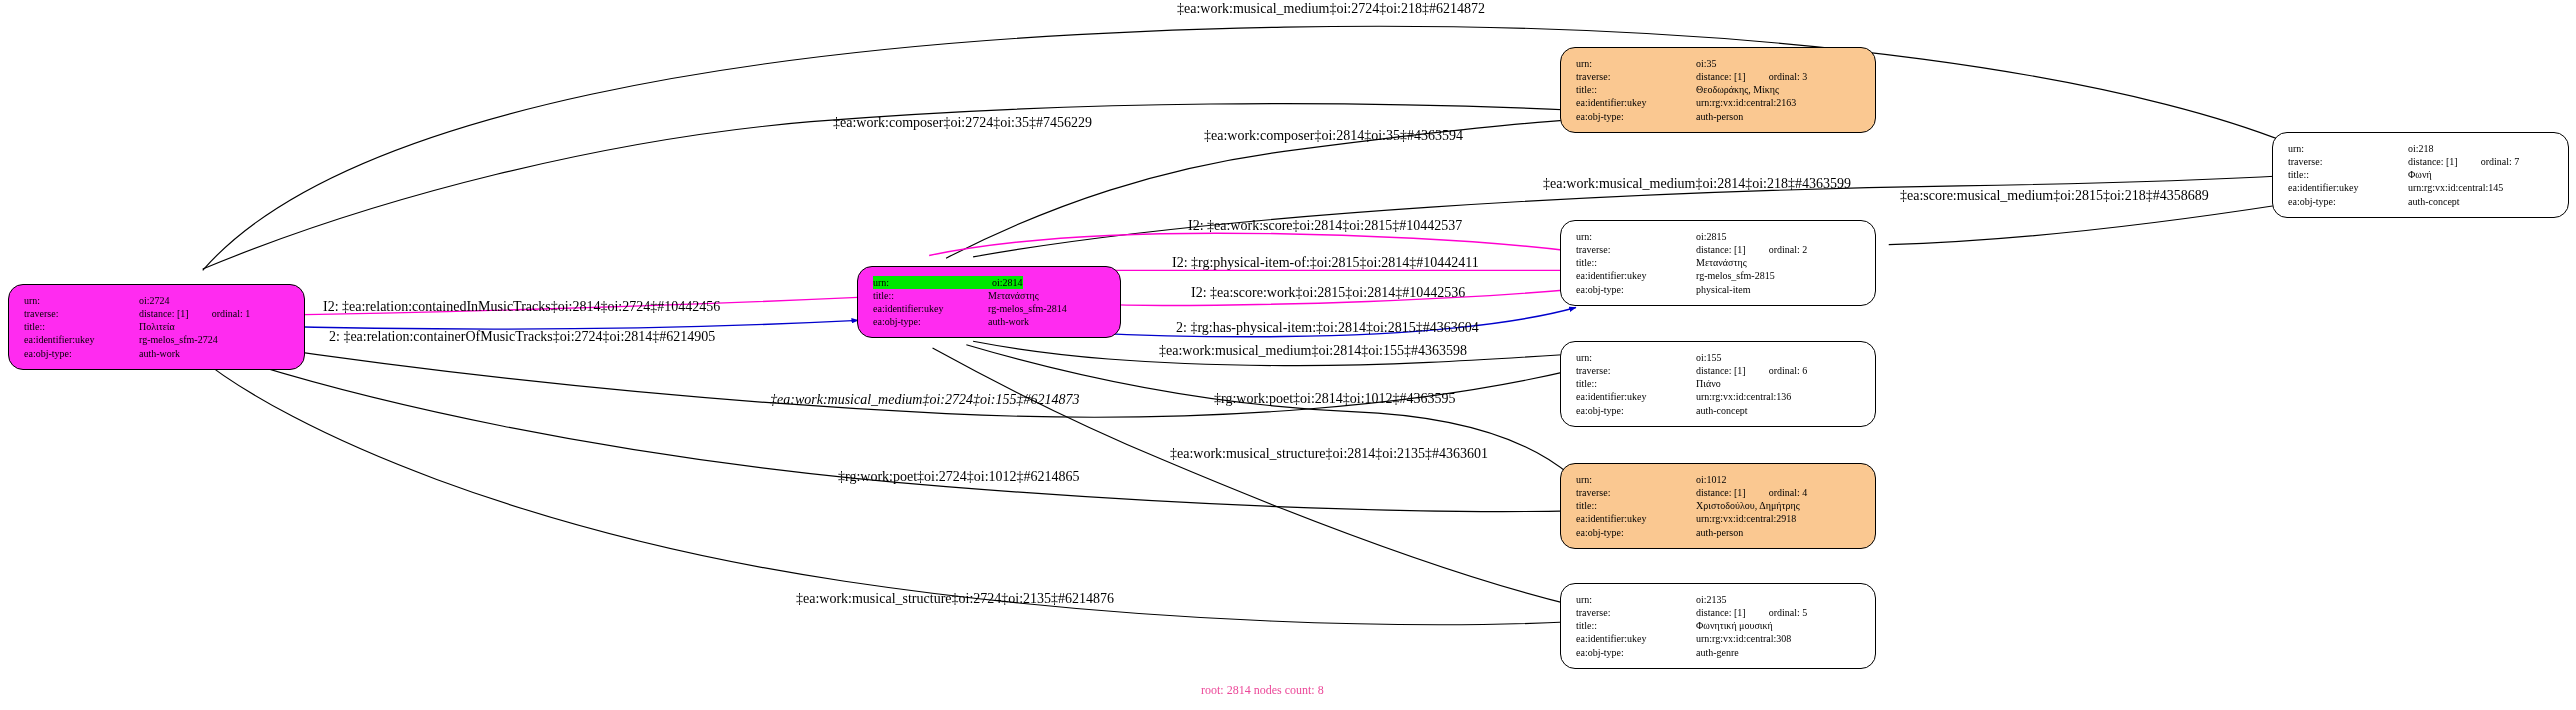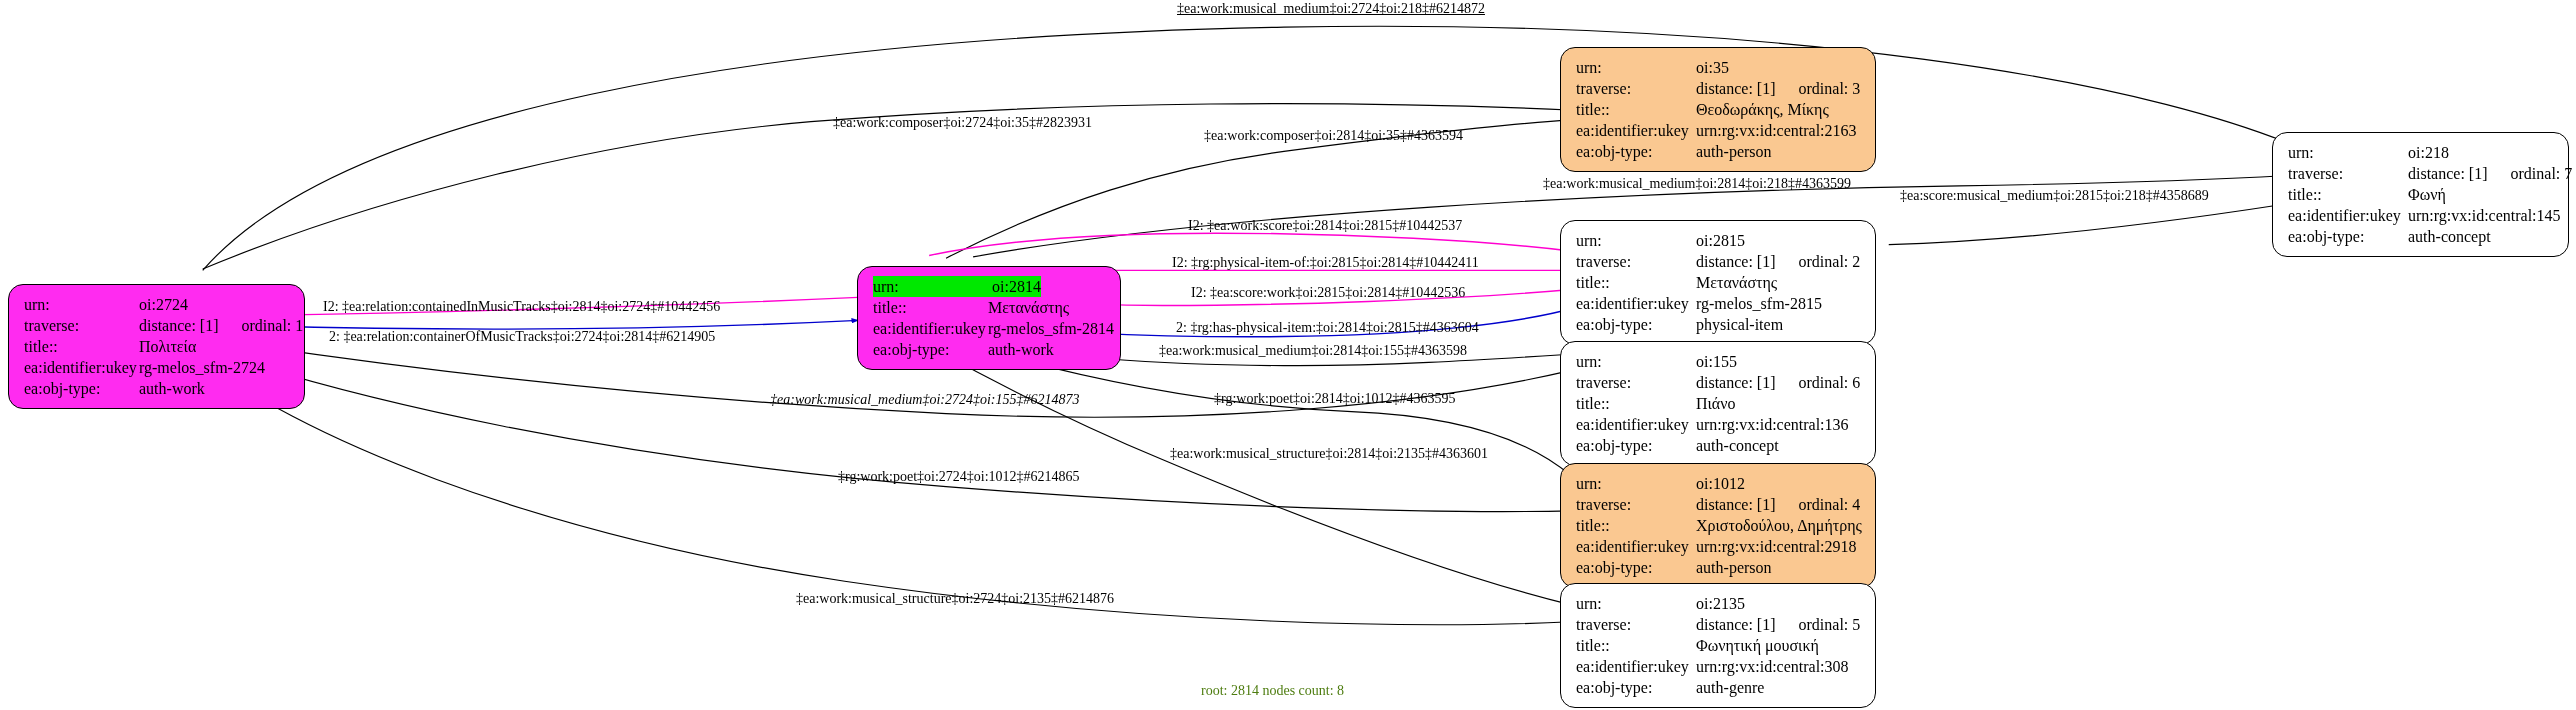--- a/index.html
+++ b/index.html
@@ -33,21 +33,21 @@
     z-index: 5;
   }
   .node.plain   { background: #ffffff; }
   .node.orange  { background: #fac891; }
   .node.magenta { background: #ff2bf0; }
   .node .row {
     display: flex;
     align-items: baseline;
     white-space: nowrap;
     line-height: 1.32;
-    font-size: 16px;
+    font-size: 10px;
     color: #000000;
   }
   .node .k {
     width: 115px;
     flex: 0 0 115px;
   }
   .node .v { flex: 0 0 auto; }
   .node .v2 {
     margin-left: 23px;
     flex: 0 0 auto;
@@ -62,22 +62,22 @@
   .edge-label {
     position: absolute;
     font-size: 14px;
     color: #000000;
     white-space: nowrap;
     z-index: 6;
     background: transparent;
   }
   .caption {
     position: absolute;
-    font-size: 14px;
-    color: #4d7c0f;
+    font-size: 12px;
+    color: #ec4899;
     white-space: nowrap;
     z-index: 6;
   }
 </style>
 </head>
 <body>
 
 <div id="canvas">
 
   <svg id="edge-layer" viewBox="0 0 3812 1052" xmlns="http://www.w3.org/2000/svg">
@@ -317,22 +317,22 @@
     <div class="row">
       <span class="k">ea:identifier:ukey</span>
       <span class="v">urn:rg:vx:id:central:308</span>
     </div>
     <div class="row">
       <span class="k">ea:obj-type:</span>
       <span class="v">auth-genre</span>
     </div>
   </div>
 
-  <div class="edge-label" style="left:1177px; top:0.7px;text-decoration:underline;">‡ea:work:musical_medium‡oi:2724‡oi:218‡#6214872</div>
-  <div class="edge-label" style="left:833px; top:115px;">‡ea:work:composer‡oi:2724‡oi:35‡#2823931</div>
+  <div class="edge-label" style="left:1177px; top:0.7px;">‡ea:work:musical_medium‡oi:2724‡oi:218‡#6214872</div>
+  <div class="edge-label" style="left:833px; top:115px;">‡ea:work:composer‡oi:2724‡oi:35‡#7456229</div>
   <div class="edge-label" style="left:1204px; top:128px;">‡ea:work:composer‡oi:2814‡oi:35‡#4363594</div>
   <div class="edge-label" style="left:1543px; top:176px;">‡ea:work:musical_medium‡oi:2814‡oi:218‡#4363599</div>
   <div class="edge-label" style="left:1900px; top:188px;">‡ea:score:musical_medium‡oi:2815‡oi:218‡#4358689</div>
   <div class="edge-label" style="left:1188px; top:218px;">I2: ‡ea:work:score‡oi:2814‡oi:2815‡#10442537</div>
   <div class="edge-label" style="left:1172px; top:255px;">I2: ‡rg:physical-item-of:‡oi:2815‡oi:2814‡#10442411</div>
   <div class="edge-label" style="left:1191px; top:285px;">I2: ‡ea:score:work‡oi:2815‡oi:2814‡#10442536</div>
   <div class="edge-label" style="left:1176px; top:314px;margin-top:6px;">2: ‡rg:has-physical-item:‡oi:2814‡oi:2815‡#4363604</div>
   <div class="edge-label" style="left:323px; top:299px;">I2: ‡ea:relation:containedInMusicTracks‡oi:2814‡oi:2724‡#10442456</div>
   <div class="edge-label" style="left:329px; top:329px;">2: ‡ea:relation:containerOfMusicTracks‡oi:2724‡oi:2814‡#6214905</div>
   <div class="edge-label" style="left:1159px; top:343px;">‡ea:work:musical_medium‡oi:2814‡oi:155‡#4363598</div>

